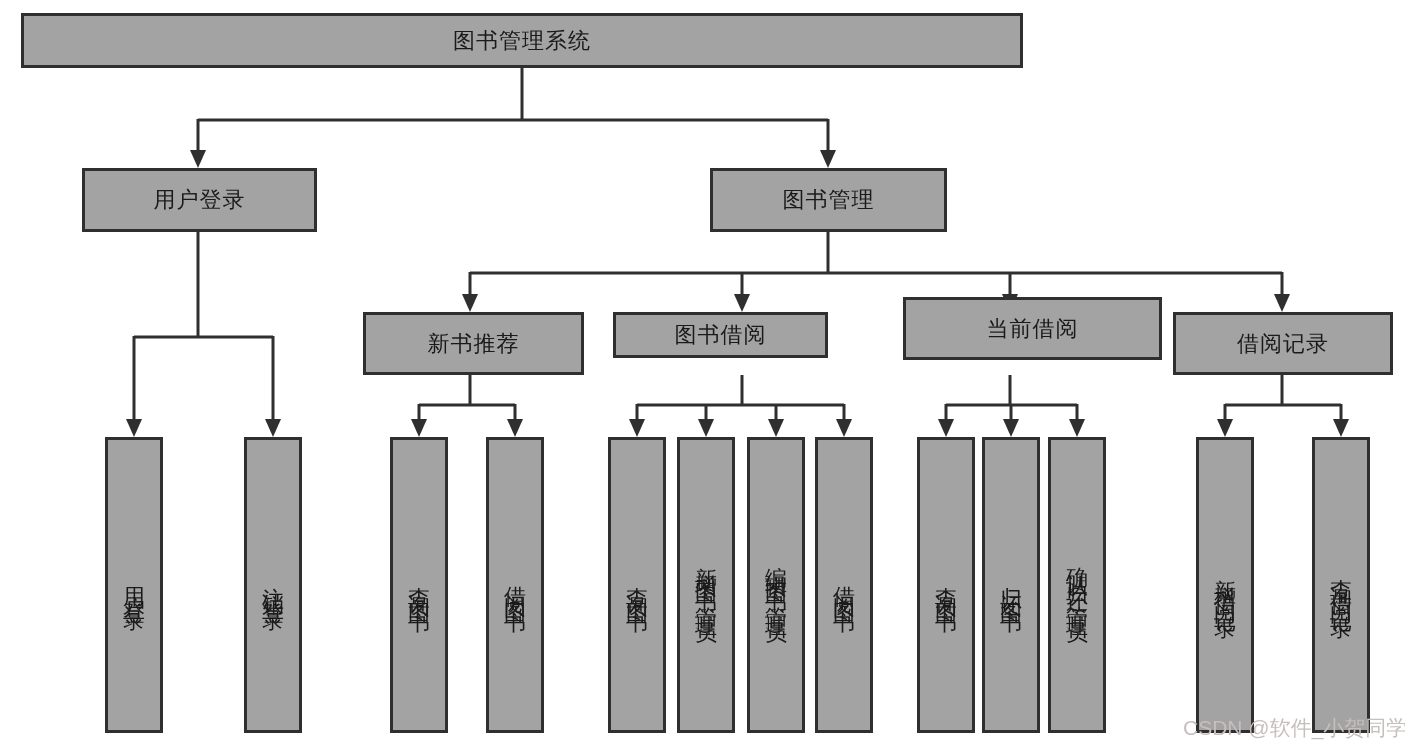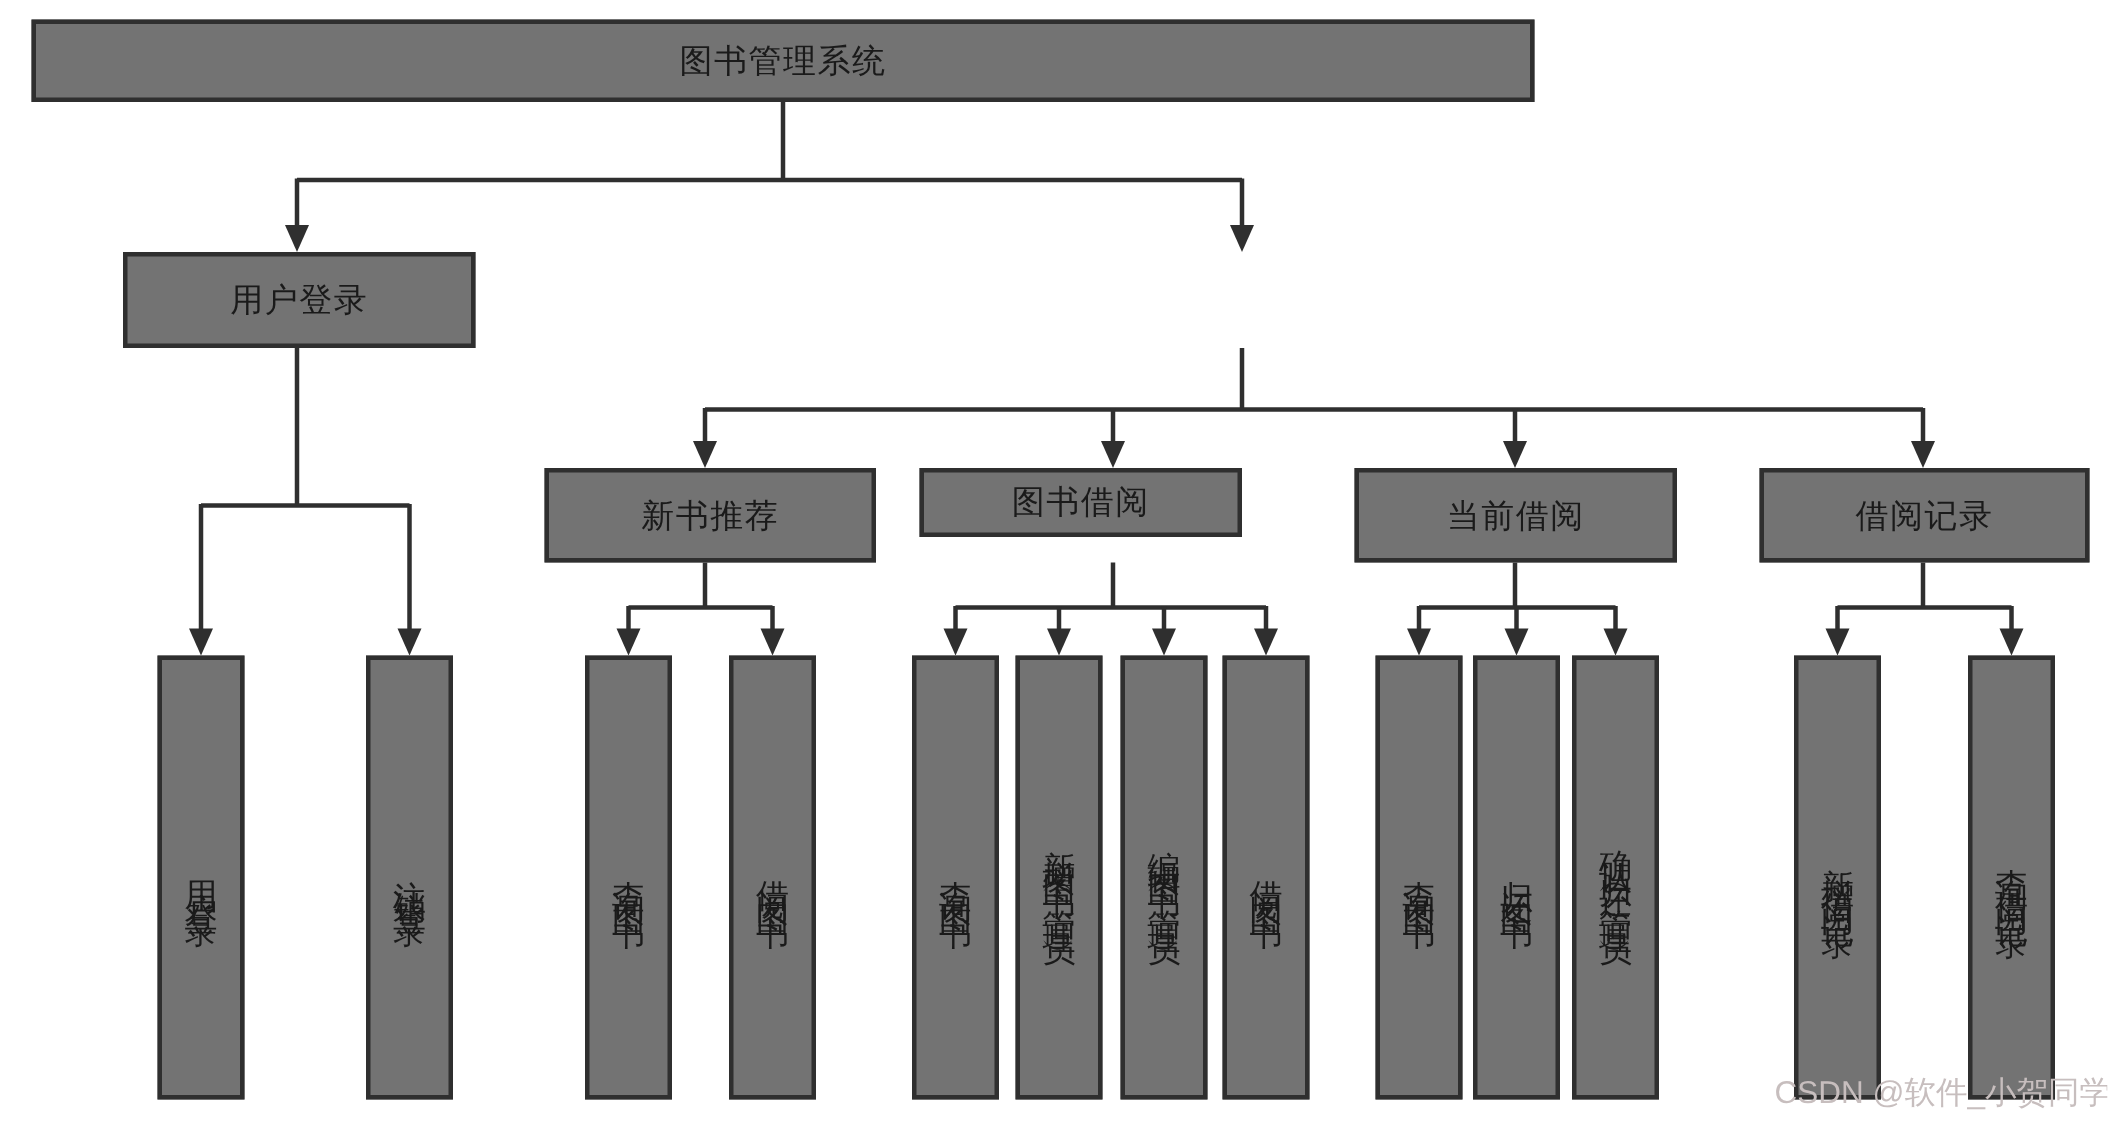--- a/index.html
+++ b/index.html
@@ -20,21 +20,21 @@
   .connectors{
     position:absolute;
     left:0;top:0;
     width:1405px;height:747px;
     z-index:0;
   }
   .node{
     position:absolute;
     box-sizing:border-box;
     border:3px solid var(--line);
-    background:#737373;
+    background:#a3a3a3;
     display:flex;
     align-items:center;
     justify-content:center;
     color:var(--text);
     z-index:1;
   }
   .hnode{
     font-size:22px;
     letter-spacing:1px;
   }
@@ -142,28 +142,31 @@
     </g>
   </svg>
 
   <div class="node hnode" style="left:21px;top:13px;width:1002px;height:55px">
     <span>图书管理系统</span>
   </div>
 
   <div class="node hnode" style="left:82px;top:168px;width:235px;height:64px">
     <span>用户登录</span>
   </div>
+  <div class="node hnode" style="left:710px;top:168px;width:237px;height:64px">
+    <span>图书管理</span>
+  </div>
 
   <div class="node hnode" style="left:363px;top:312px;width:221px;height:63px">
     <span>新书推荐</span>
   </div>
   <div class="node hnode" style="left:613px;top:312px;width:215px;height:46px">
     <span>图书借阅</span>
   </div>
-  <div class="node hnode" style="left:903px;top:312px;width:215px;height:63px">
+  <div class="node hnode" style="left:903px;top:297px;width:259px;height:63px">
     <span>当前借阅</span>
   </div>
   <div class="node hnode" style="left:1173px;top:312px;width:220px;height:63px">
     <span>借阅记录</span>
   </div>
 
   <div class="node leaf" style="left:105px">
     <span class="vtext">用户登录</span>
   </div>
   <div class="node leaf" style="left:244px">

